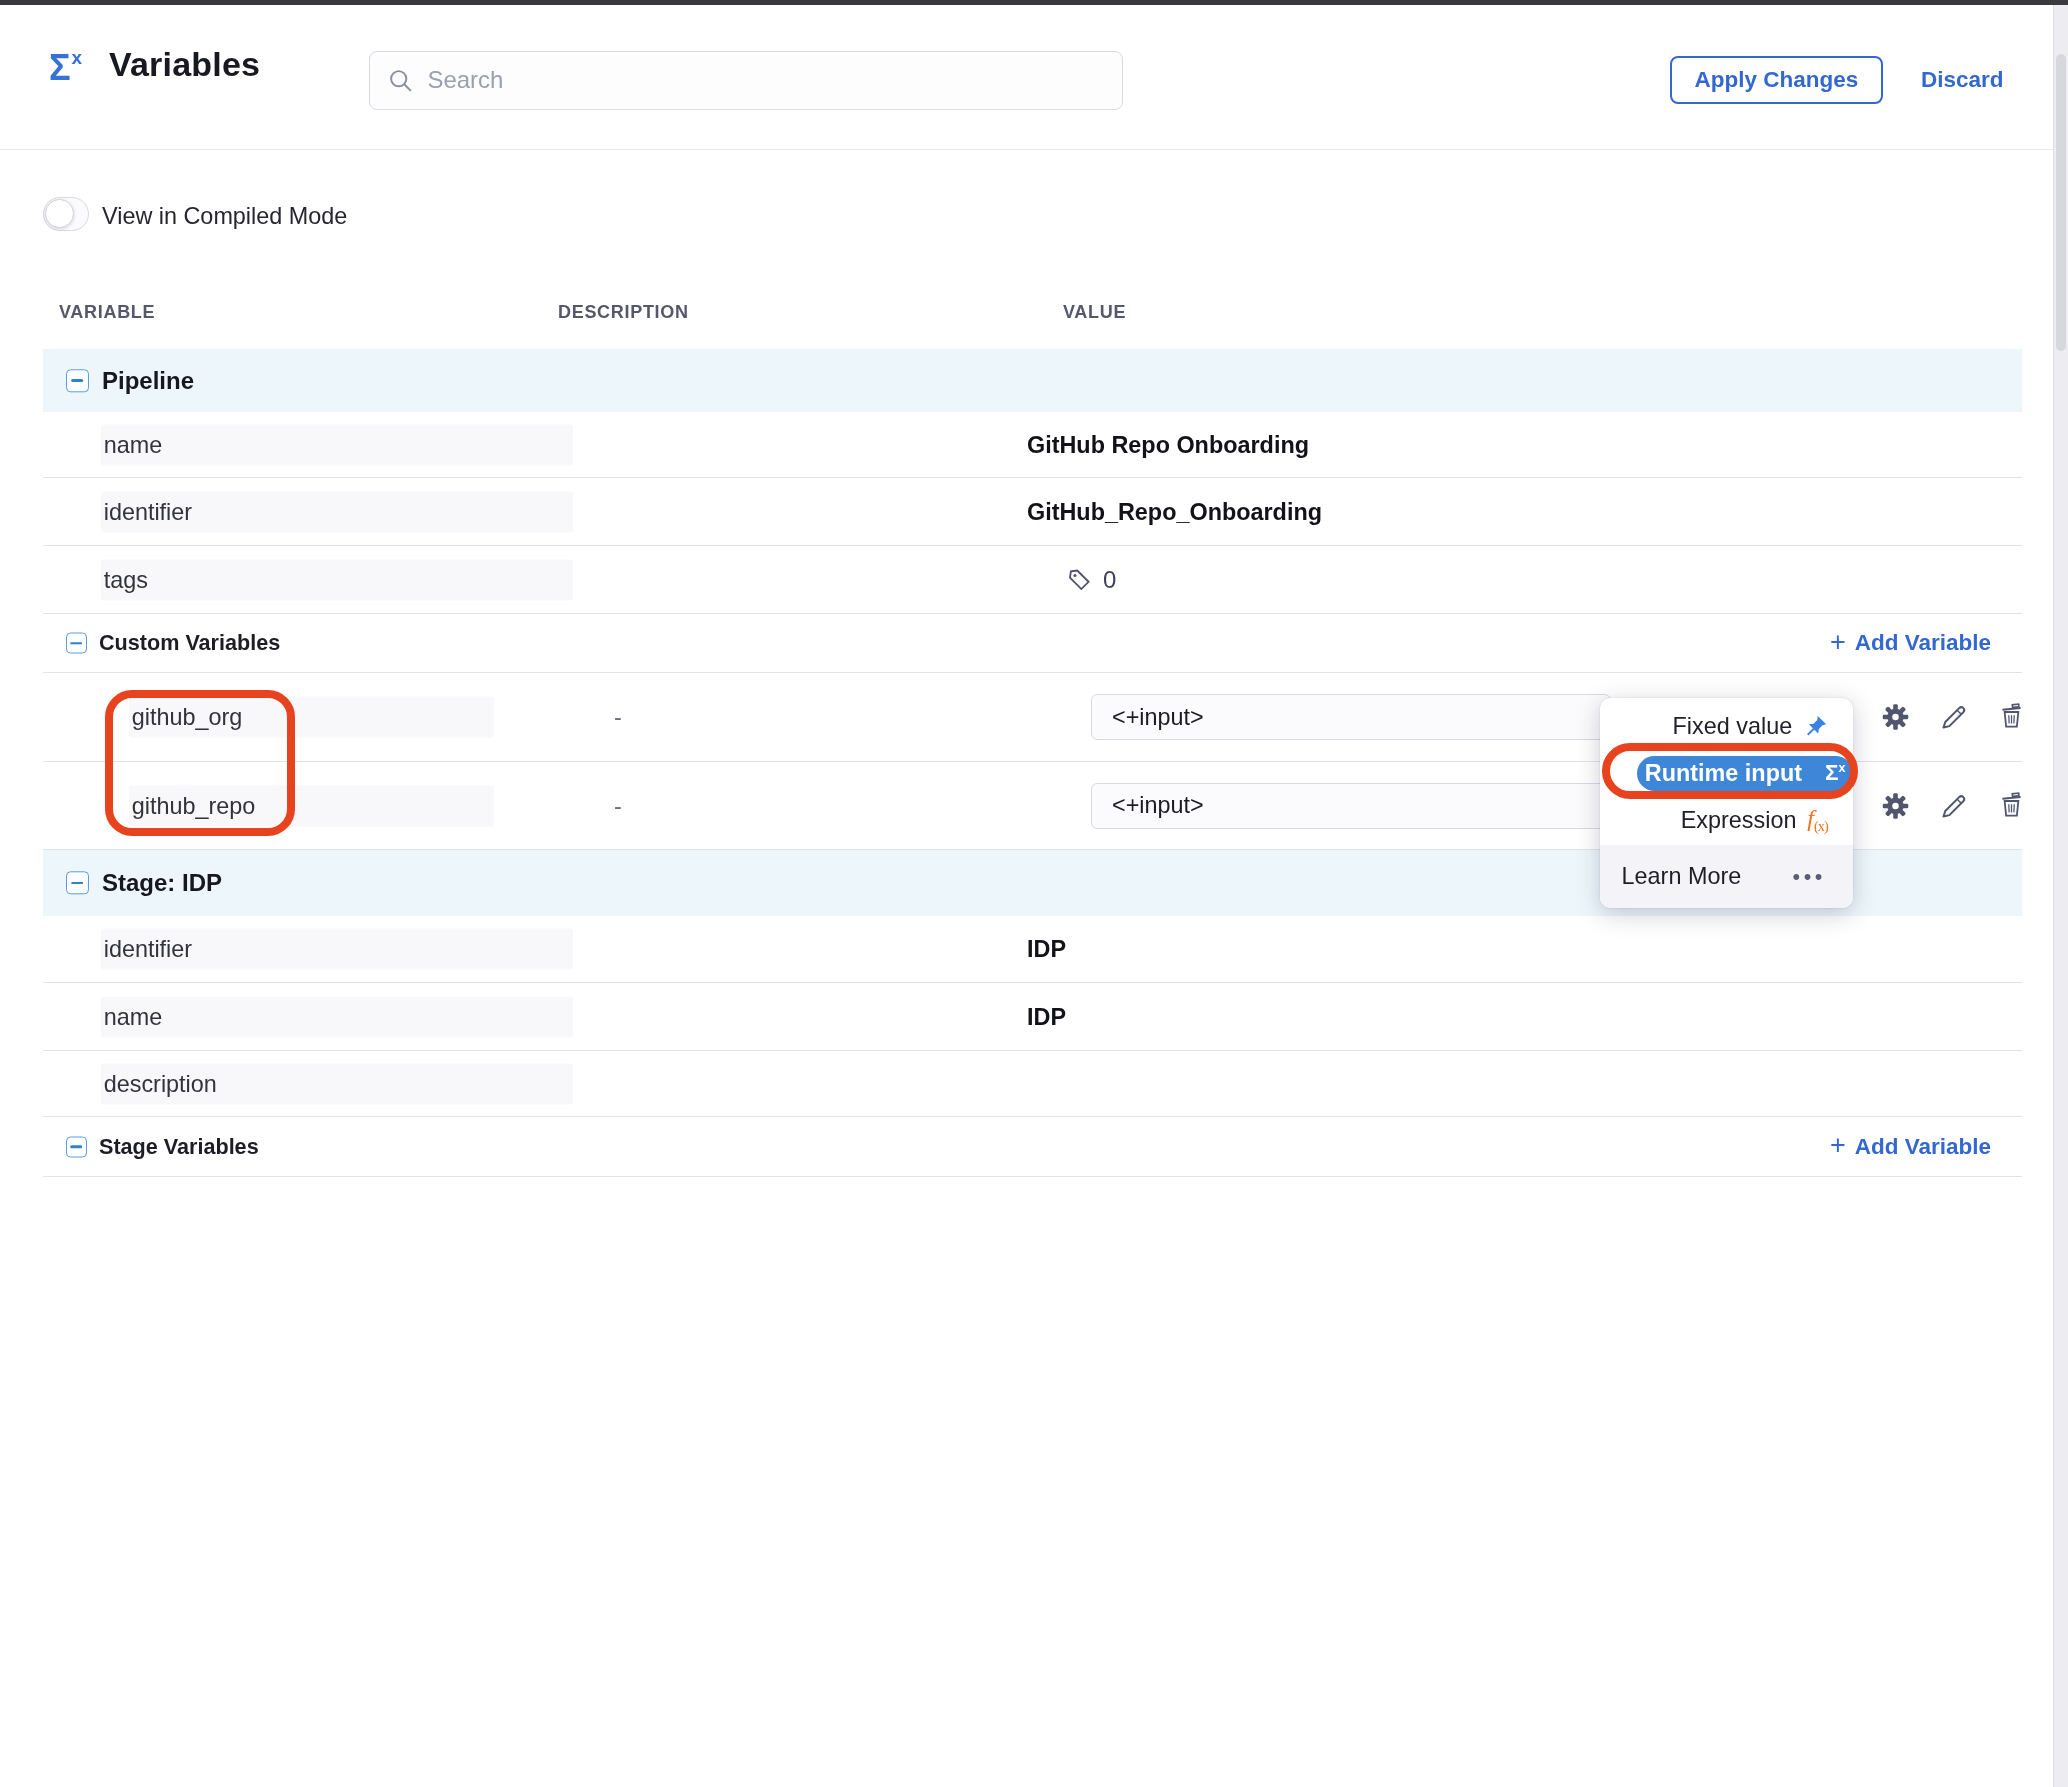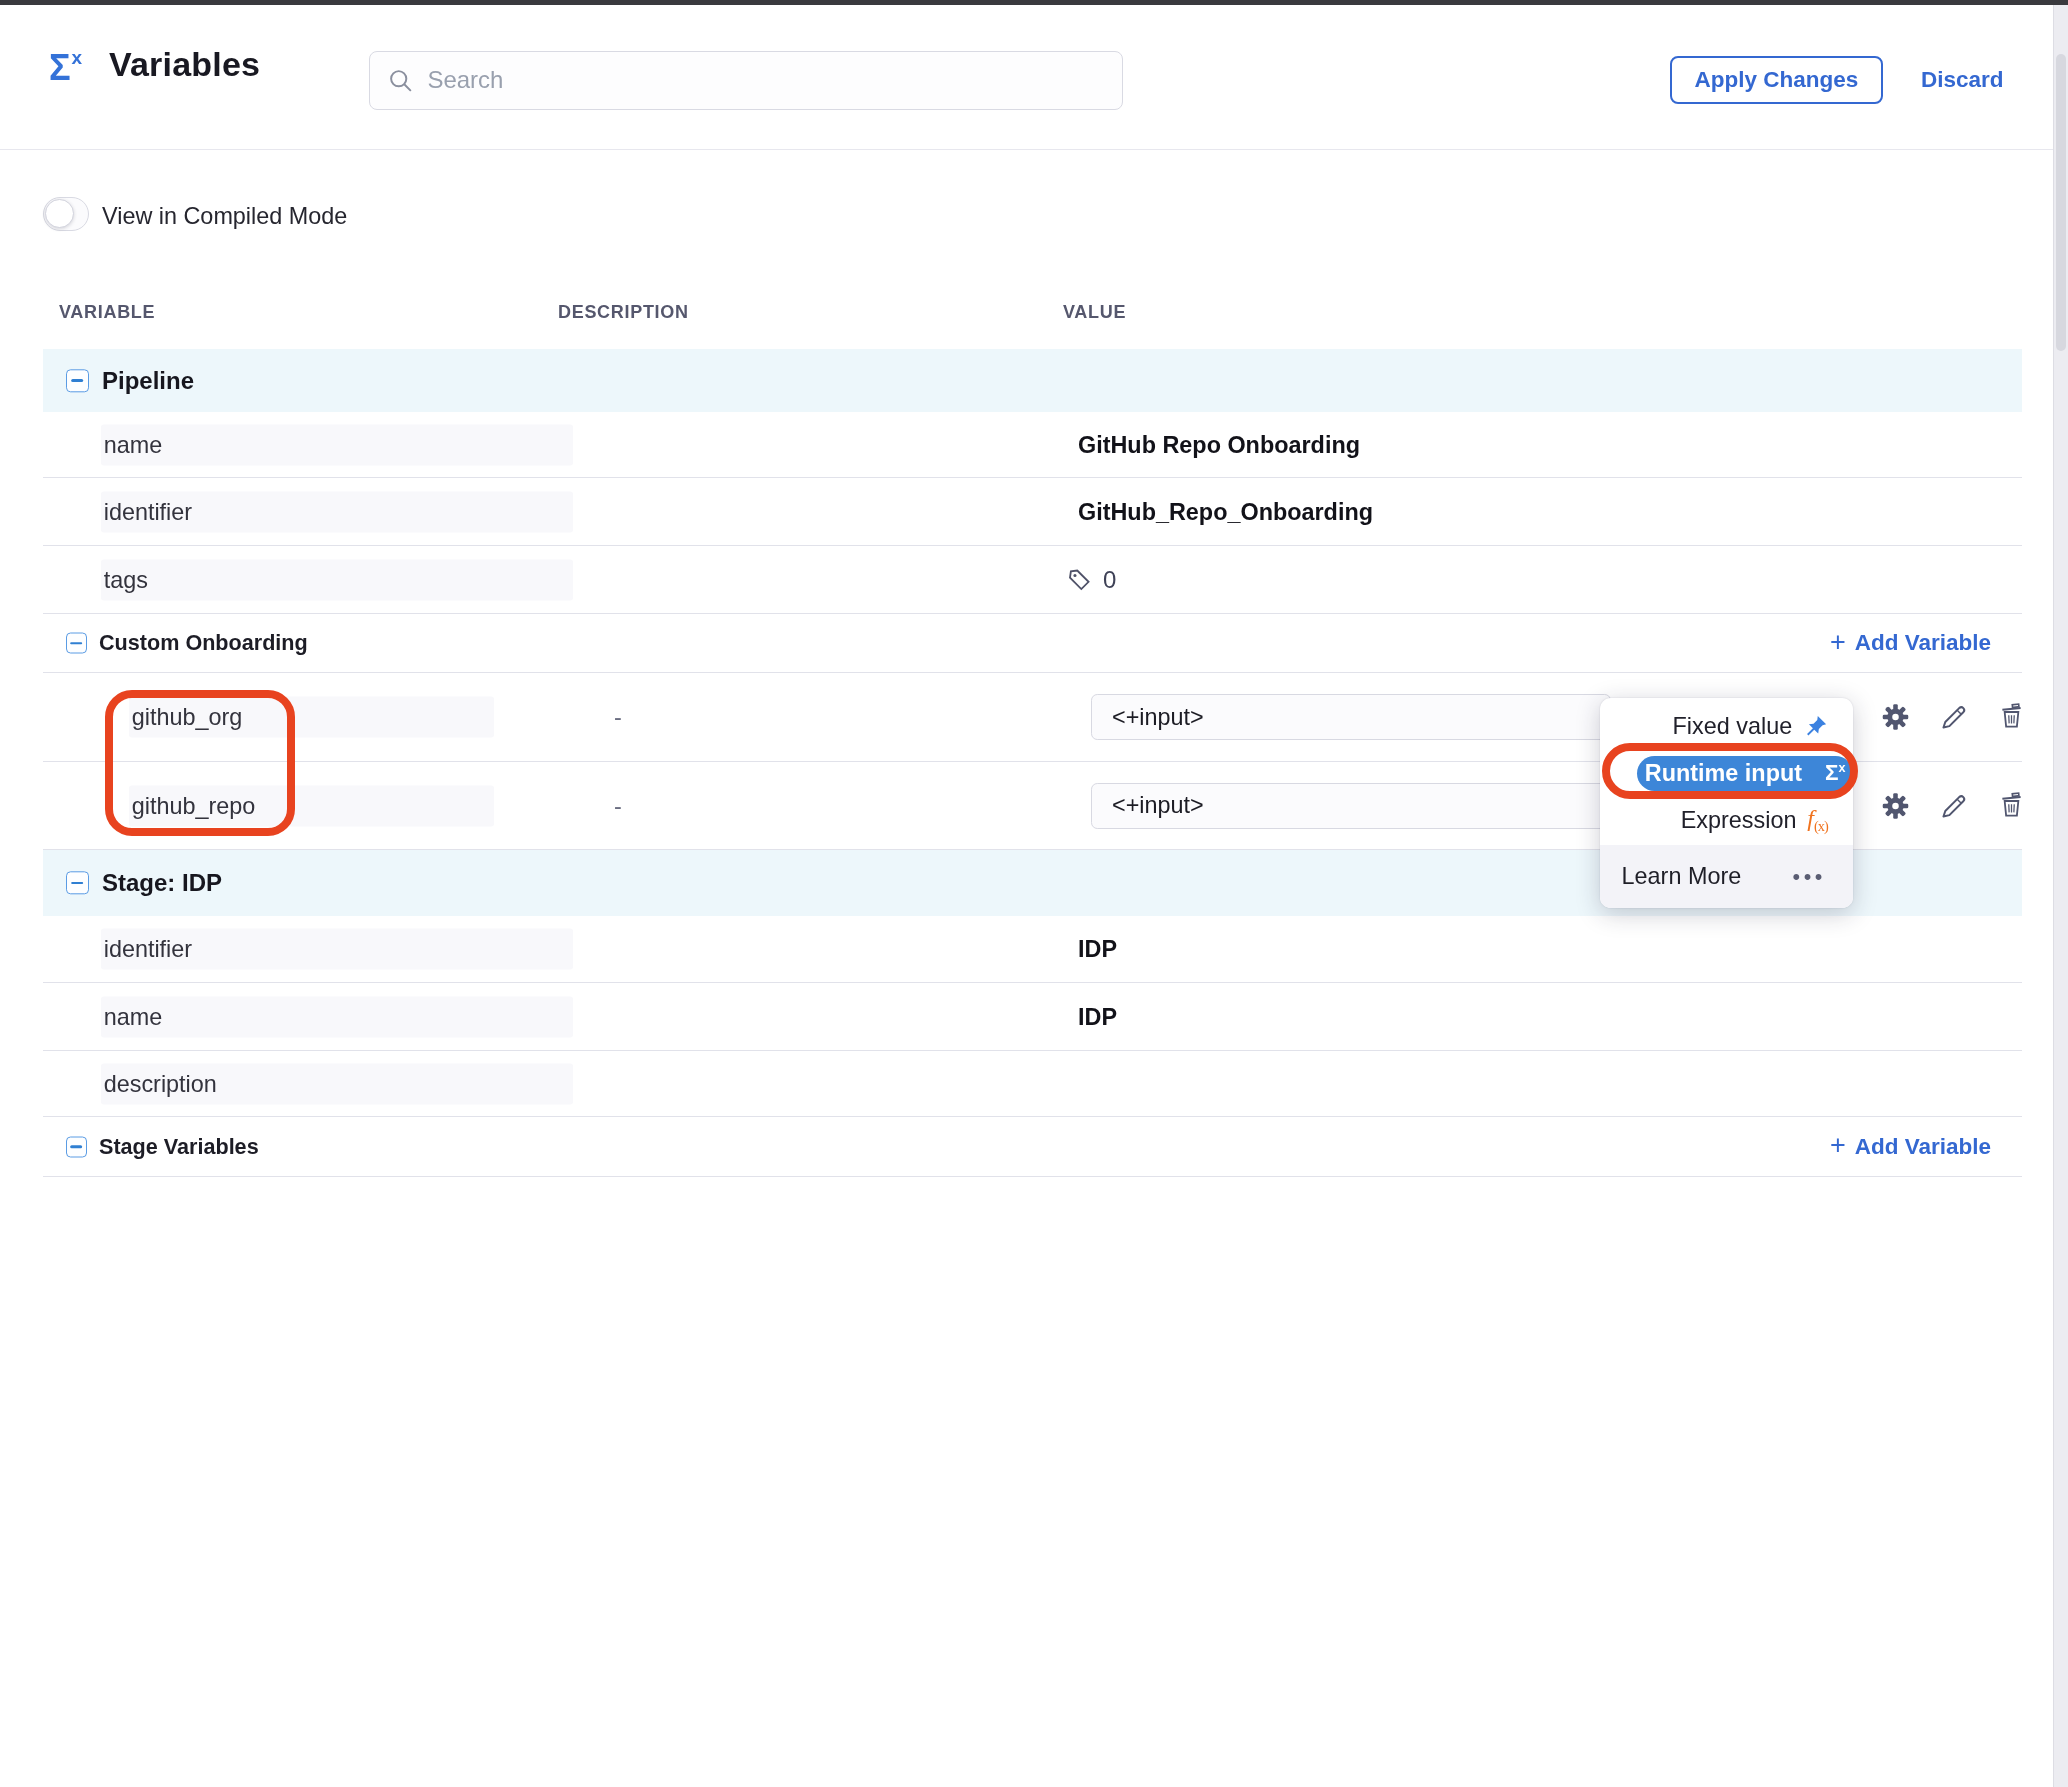--- a/index.html
+++ b/index.html
@@ -37,21 +37,21 @@
   .row.section { background:#edf7fb; }
   .collapse-icon { position:absolute; left:22.5px; width:23.4px; height:23.4px; border:1.8px solid #5b9ce4; border-radius:4.5px; background:#fdfeff; }
   .collapse-icon::after { content:""; position:absolute; left:50%; top:50%; transform:translate(-50%,-50%); width:11.7px; height:2.7px; background:#2f7fd2; border-radius:1.8px; }
   .collapse-icon.small { width:21px; height:21px; }
   .section-title { position:absolute; left:59px; font-size:24px; font-weight:700; color:#17171f; }
   .sub-title { position:absolute; left:56px; font-size:21.6px; font-weight:700; color:#1d1d26; }
   .label-pill { position:absolute; left:58px; width:472px; height:41px; background:#f8f8fb; border-radius:2.7px; display:flex; align-items:center; }
   .label-pill span { font-size:23.4px; color:#33333d; padding-left:2.7px; }
   .label-pill.var { left:86px; width:365px; }
   .desc-dash { position:absolute; left:571px; font-size:23.4px; color:#6a6d80; }
-  .cell-value { position:absolute; left:1035px; font-size:23.4px; font-weight:700; color:#121219; }
+  .cell-value { position:absolute; left:984px; font-size:23.4px; font-weight:700; color:#121219; }
   .tags-value { position:absolute; left:1022px; display:flex; align-items:center; gap:9px; color:#3f4257; font-size:24px; }
   .add-variable { position:absolute; right:31px; display:flex; align-items:center; gap:9px; color:#3468d1; font-size:22.5px; font-weight:700; cursor:pointer; }
   .add-variable .plus { font-size:27px; font-weight:400; line-height:1; margin-top:-1.8px; }
   .value-input { position:absolute; left:1048px; width:520px; height:46px; border:1.8px solid #d8d9e2; border-radius:6.3px; background:#fbfbfd; display:flex; align-items:center; padding-left:20px; font-size:23.4px; color:#1c1c24; }
   .row-actions { position:absolute; display:flex; }
   .icon-btn { width:31px; height:31px; display:flex; align-items:center; justify-content:center; cursor:pointer; }
 
   
   .v-center { top:50%; transform:translateY(-50%); }
 
@@ -139,21 +139,21 @@
         <svg width="29" height="29" viewBox="0 0 32 32">
           <path d="M13.5 5.5 L26 18 L18 26 L5.5 13.5 L6.5 6.5 Z" fill="none" stroke="#4f5268" stroke-width="2"></path>
           <circle cx="11" cy="11" r="1.7" fill="#4f5268"></circle>
         </svg>
         <span>0</span>
       </div>
     </div>
 
     <div class="row bordered" style="height:59px;">
       <div class="collapse-icon small v-center"></div>
-      <div class="sub-title v-center">Custom Onboarding</div>
+      <div class="sub-title v-center">Custom Variables</div>
       <div class="add-variable v-center">
         <span class="plus">+</span>
         <span>Add Variable</span>
       </div>
     </div>
 
     <div class="row bordered" style="height:89px;">
       <div class="label-pill var v-center">
           <span>github_org</span>
         </div>

